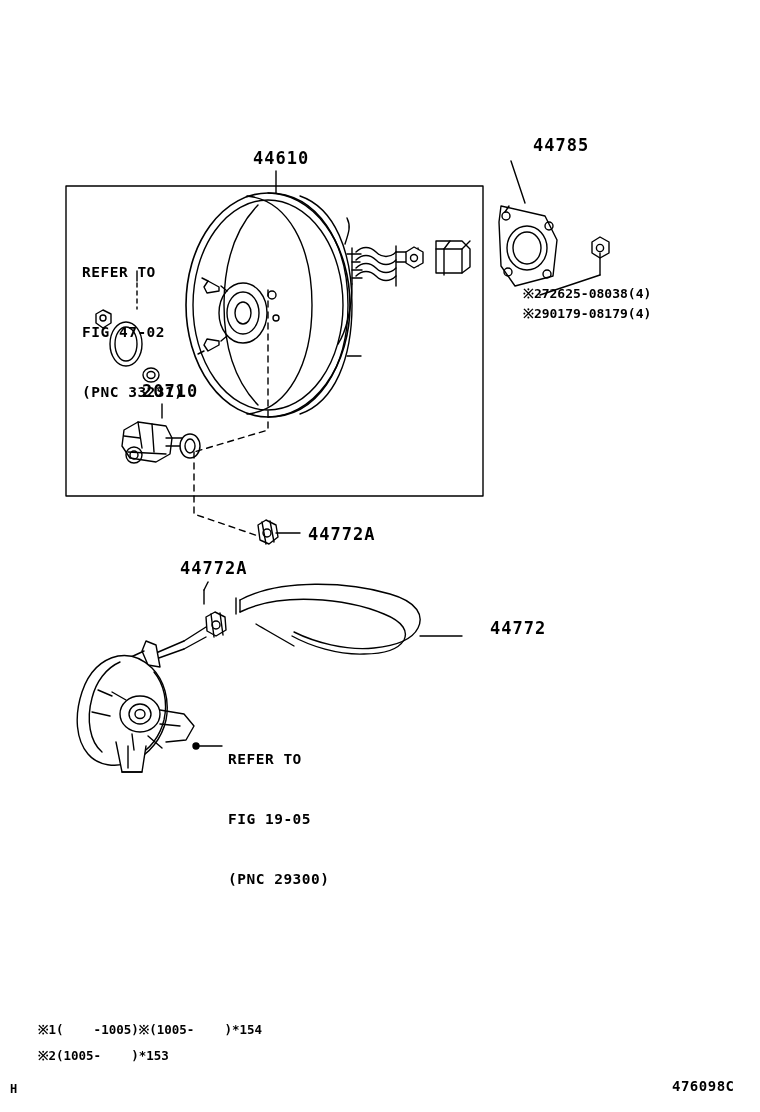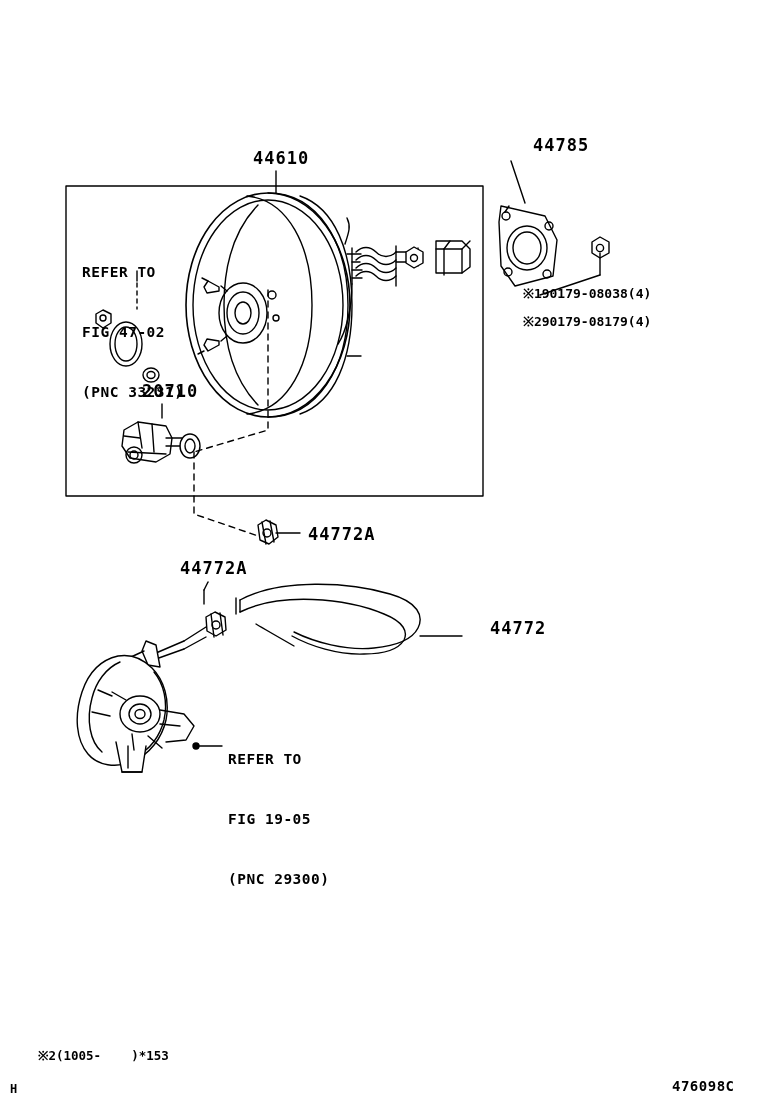--- a/index.html
+++ b/index.html
@@ -243,21 +243,22 @@
     <div>FIG 47-02</div>
     <div>(PNC 33231)</div>
   </div>
 
   <div class="lbl refer" style="left:228px; top:709px;">
     <div>REFER TO</div>
     <div>FIG 19-05</div>
     <div>(PNC 29300)</div>
   </div>
 
-  <div class="lbl note" style="left:523px; top:284px;">※190179-08038(4)</div>
-  <div class="lbl note" style="left:523px; top:304px;margin-top:8px;">※290179-08179(4)</div>
-
+  <div class="lbl note" style="left:523px; top:284px;">※272625-08038(4)</div>
+  <div class="lbl note" style="left:523px; top:304px;">※290179-08179(4)</div>
+
+  <div class="lbl footnote" style="left:38px; top:1022px;">※1(    -1005)※(1005-    )*154</div>
   <div class="lbl footnote" style="left:38px; top:1040px;margin-top:8px;">※2(1005-    )*153</div>
 
   <div class="lbl corner" style="left:10px; top:1082px;">H</div>
   <div class="lbl figcode" style="left:672px; top:1078px;">476098C</div>
 
 </div>
 
 </body></html>

